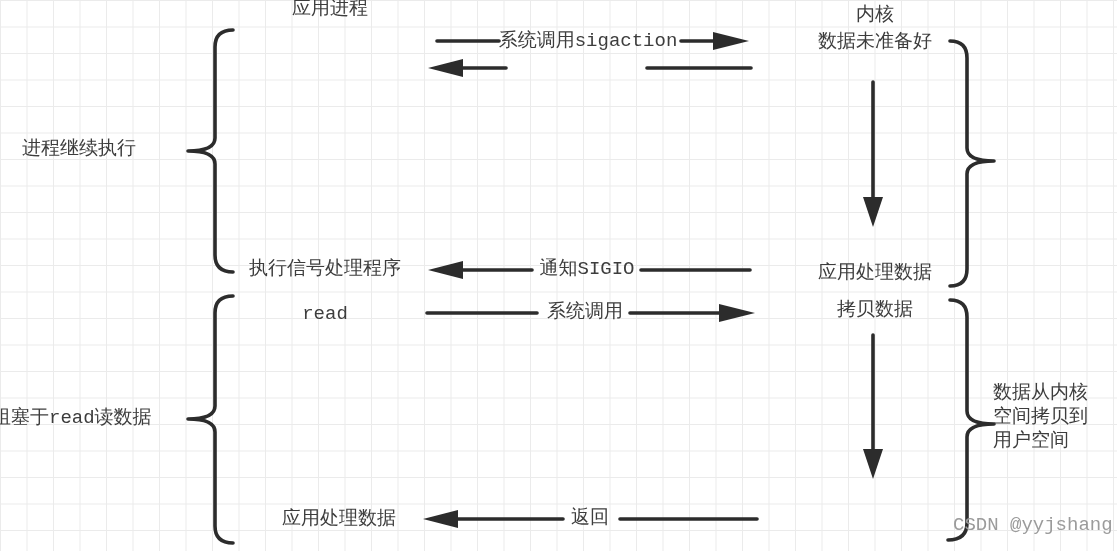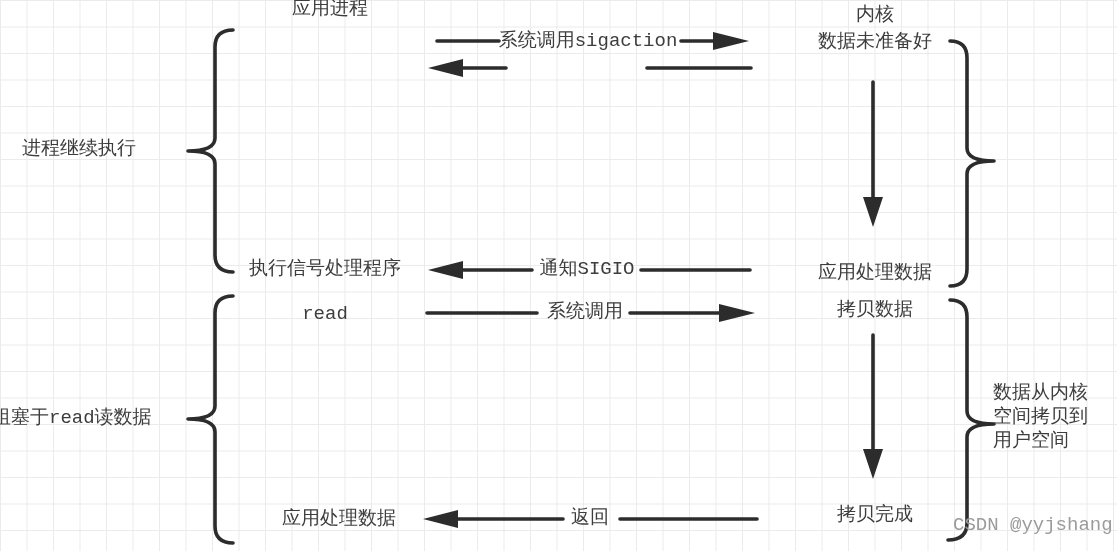--- a/index.html
+++ b/index.html
@@ -108,17 +108,16 @@
   <div class="lbl ctr" id="lbl-syscall-sigaction">系统调用sigaction</div>
   <div class="lbl ctr" id="lbl-notify-sigio">通知SIGIO</div>
   <div class="lbl ctr" id="lbl-syscall">系统调用</div>
   <div class="lbl ctr" id="lbl-return">返回</div>
 
   <div class="lbl ctr" id="lbl-kernel">内核</div>
   <div class="lbl ctr" id="lbl-data-not-ready">数据未准备好</div>
   <div class="lbl ctr" id="lbl-data-ready">应用处理数据</div>
   <div class="lbl ctr" id="lbl-copy-data">拷贝数据</div>
   <div class="lbl" id="lbl-copy-note">数据从内核空间拷贝到用户空间</div>
-  <div class="lbl ctr" id="lbl-copy-complete">拷贝完成</div>
 
   <div class="lbl" id="lbl-watermark">CSDN @yyjshang</div>
 
 </div>
 
 </body></html>

